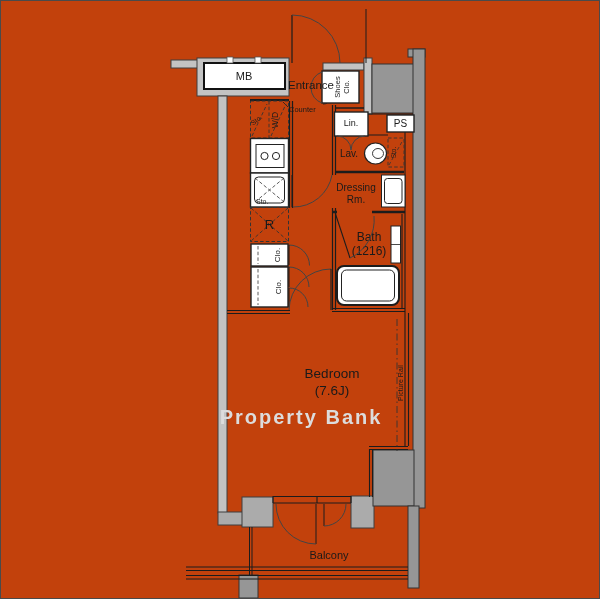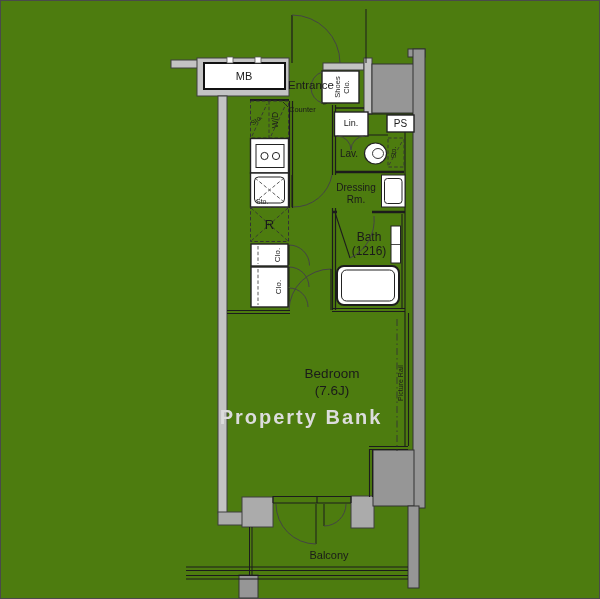--- a/index.html
+++ b/index.html
@@ -1,17 +1,17 @@
 <!DOCTYPE html>
 <html><head>
 <meta charset="utf-8">
 <style>
   html,body{margin:0;padding:0;background:#ffffff;}
   #stage{
-    position:relative;width:600px;height:599px;background:#4d7c0f;
+    position:relative;width:600px;height:599px;background:#c2410c;
     box-sizing:border-box;border:1px solid #4a4a4a;
     font-family:"Liberation Sans", sans-serif;
   }
   svg{display:block;}
   .wall-light{fill:#c3c3c3;stroke:#3f3f3f;stroke-width:1;}
   .wall-mid{fill:#ababab;stroke:#3f3f3f;stroke-width:1;}
   .wall-dark{fill:#969696;stroke:#333333;stroke-width:1;}
   .whitebox{fill:#ffffff;stroke:#111111;stroke-width:2;}
   .thinbox{fill:#ffffff;stroke:#222222;stroke-width:1.4;}
   .line{stroke:#1c1c1c;fill:none;}

